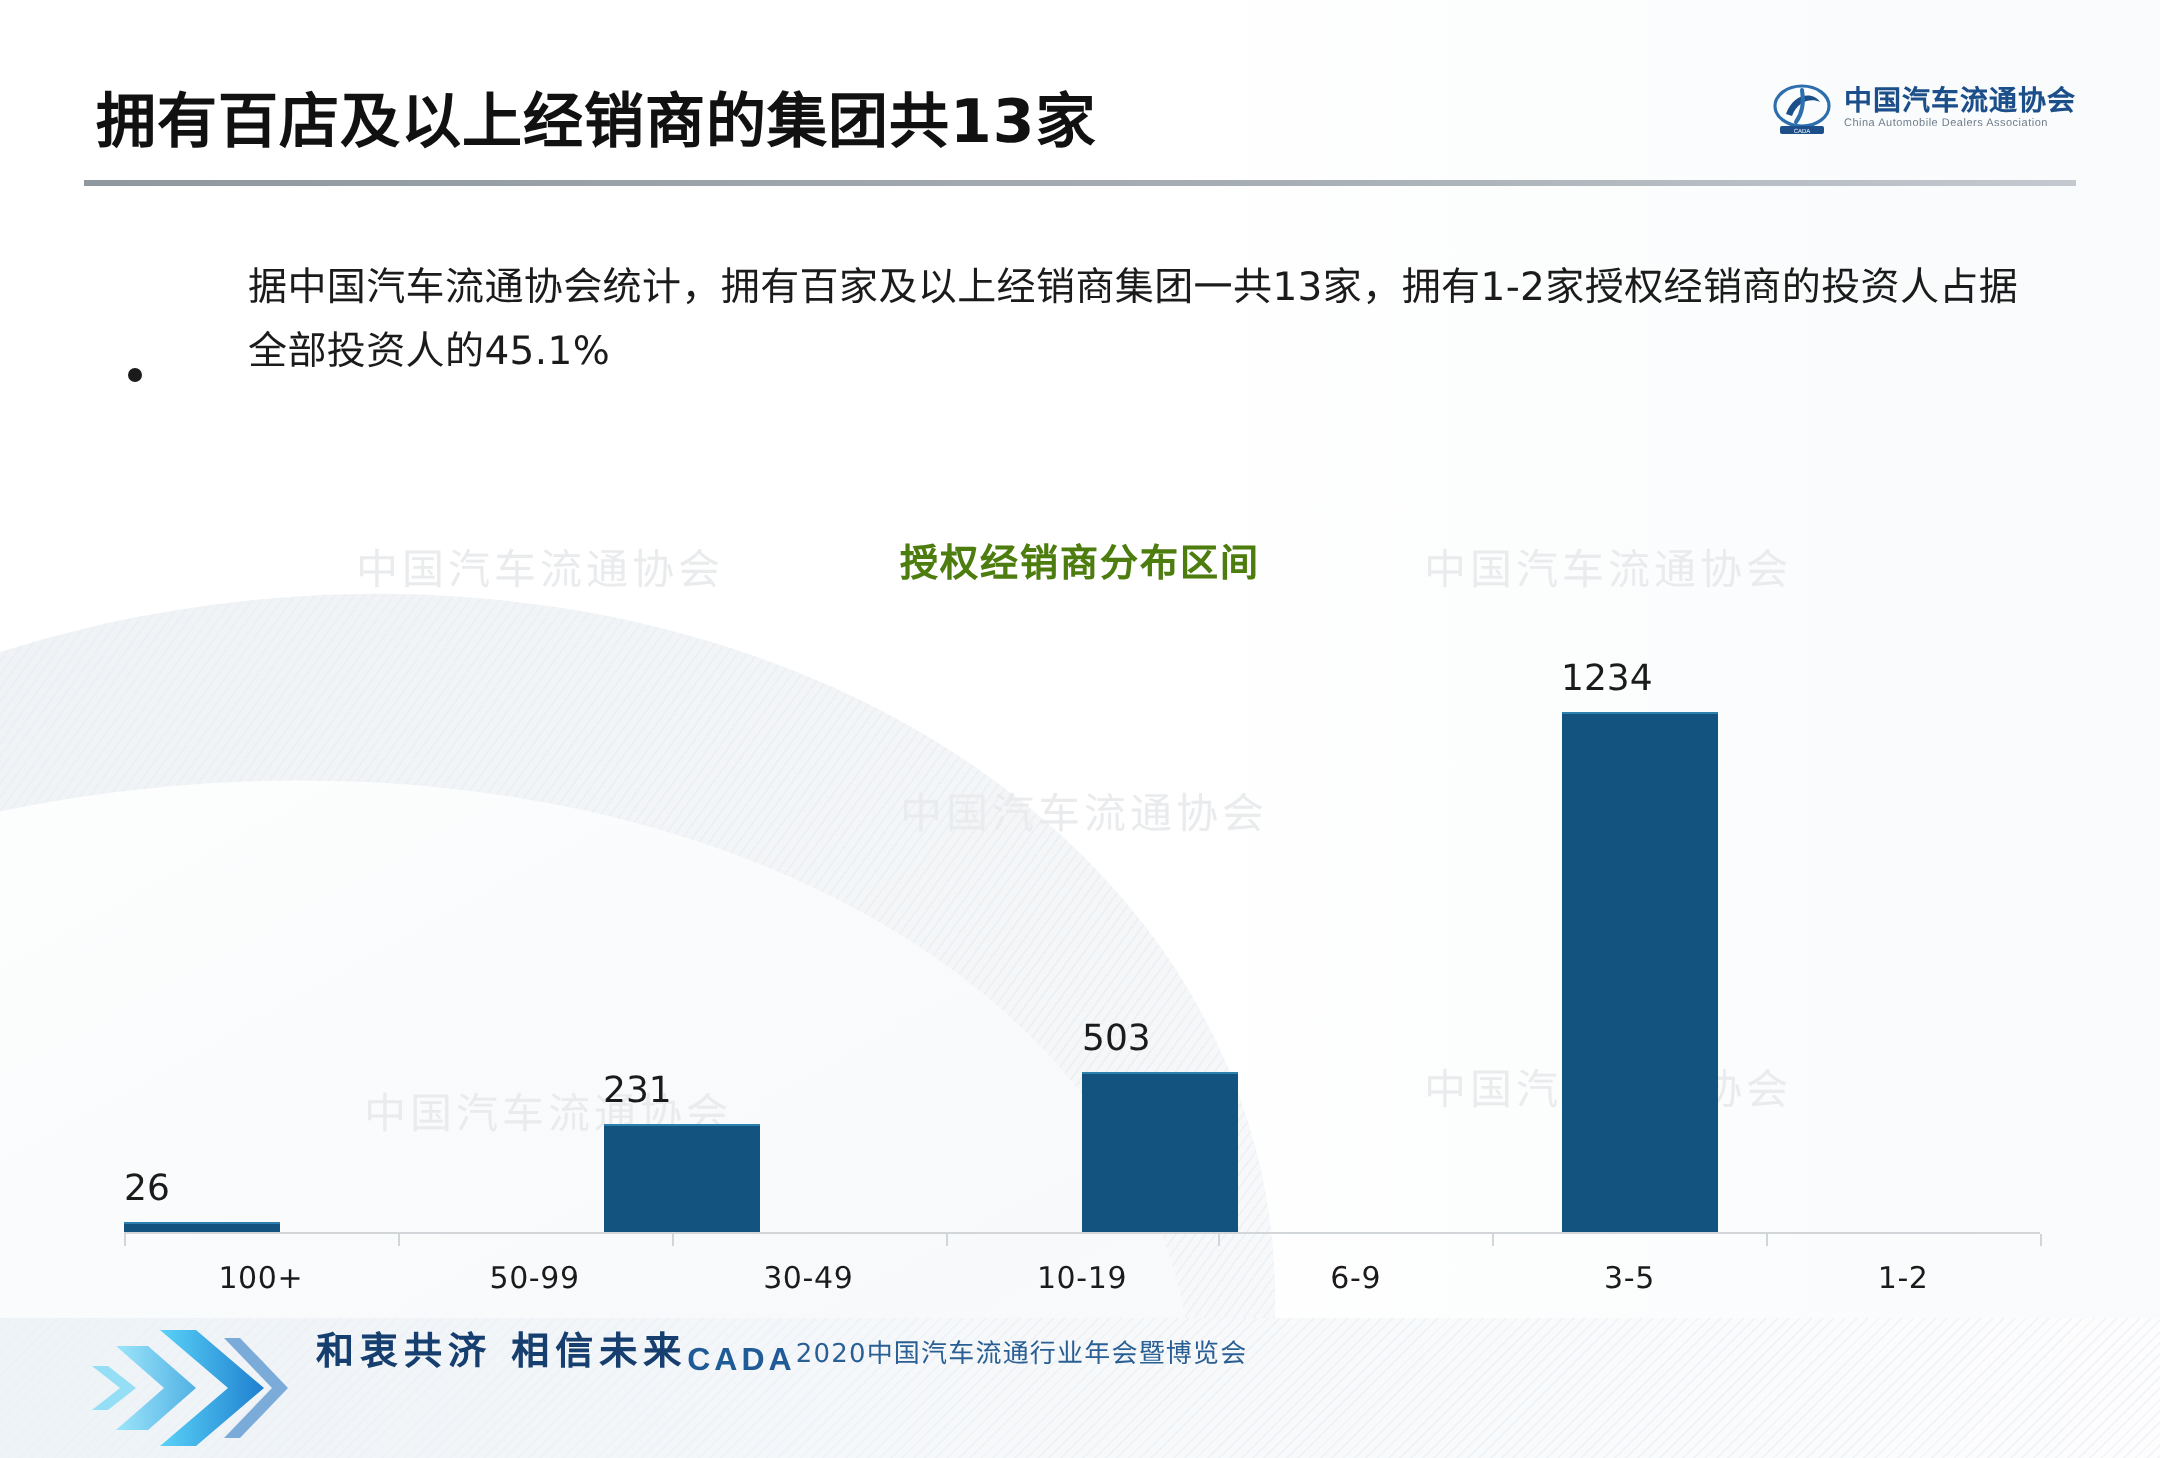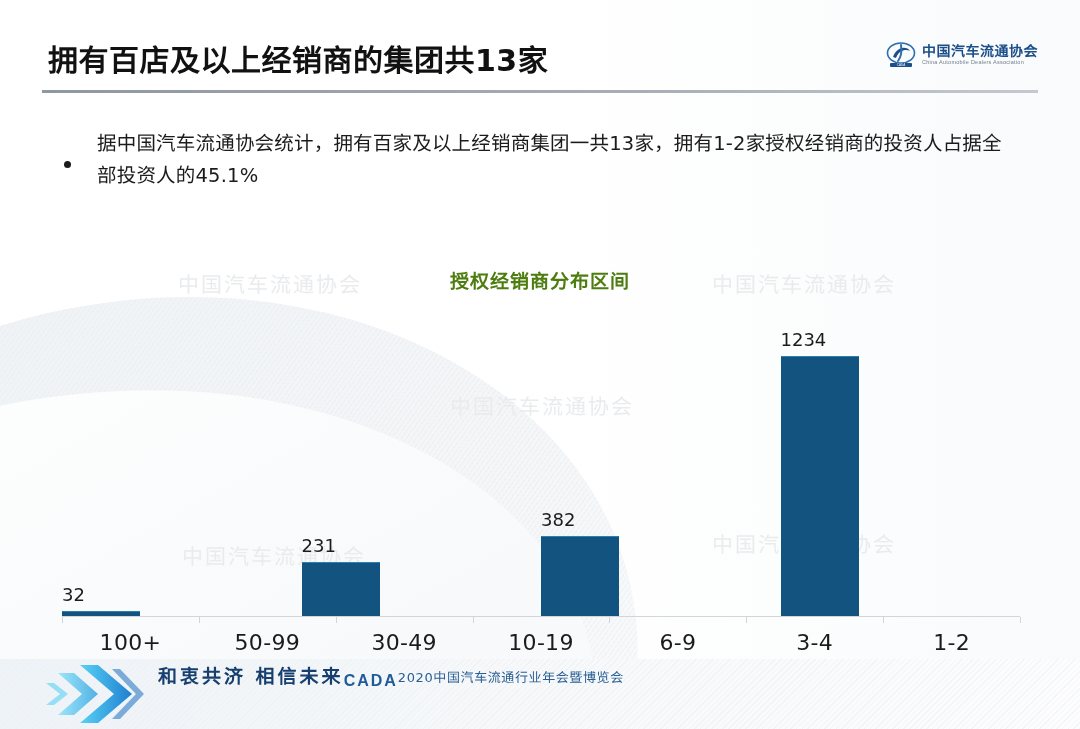--- a/index.html
+++ b/index.html
@@ -114,21 +114,21 @@
     margin-top: 2px;
   }
 
   
   .body-block {
     position: absolute;
     left: 64px;
     top: 128px;
     width: 946px;
   }
-  .bullet-row { display: flex; align-items: center; }
+  .bullet-row { display: flex; align-items: flex-end; gap: 27px; }
   .bullet-dot {
     width: 7px; height: 7px;
     border-radius: 50%;
     background: #1b1b1b;
     margin-top: 10px;
     margin-right: 26px;
     flex: 0 0 auto;
   }
   .bullet-text {
     font-size: 19.5px;
@@ -232,21 +232,21 @@
   .xlabels {
     position: absolute;
     left: 62px;
     top: 380px;
     width: 958px;
     display: flex;
   }
   .xlabel {
     flex: 1 1 0;
     text-align: center;
-    font-size: 22px;
+    font-size: 15px;
     color: #1b1b1b;
     letter-spacing: 0.3px;
     font-family: "DejaVu Sans", "Liberation Sans", sans-serif;
   }
 
   
   .footer {
     position: absolute;
     left: 0;
     bottom: 0;
@@ -337,29 +337,29 @@
   <div class="wm wm-3">中国汽车流通协会</div>
   <div class="wm wm-4">中国汽车流通协会</div>
   <div class="wm wm-5">中国汽车流通协会</div>
 
   <div class="chart">
     <div class="chart-title">授权经销商分布区间</div>
 
     <div class="plot">
       <div class="bars" id="bars-container">
           <div class="bar-slot">
-            <div class="bar-value">32</div>
+            <div class="bar-value">26</div>
             <div class="bar" style="height: 6px; background: rgb(18, 83, 127);"></div>
           </div>
           <div class="bar-slot">
             <div class="bar-value">231</div>
             <div class="bar" style="height: 55px; background: rgb(18, 83, 127);"></div>
           </div>
           <div class="bar-slot">
-            <div class="bar-value">382</div>
+            <div class="bar-value">503</div>
             <div class="bar" style="height: 81px; background: rgb(18, 83, 127);"></div>
           </div>
           <div class="bar-slot">
             <div class="bar-value">1234</div>
             <div class="bar" style="height: 261px; background: rgb(18, 83, 127);"></div>
           </div>
         </div>
       <div class="axis-line"></div>
       <div id="ticks-container">
           <div class="tick" style="left: 0%;"></div>
@@ -372,21 +372,21 @@
           <div class="tick" style="left: 100%;"></div>
         </div>
     </div>
 
     <div class="xlabels" id="xlabels-container">
         <div class="xlabel">100+</div>
         <div class="xlabel">50-99</div>
         <div class="xlabel">30-49</div>
         <div class="xlabel">10-19</div>
         <div class="xlabel">6-9</div>
-        <div class="xlabel">3-4</div>
+        <div class="xlabel">3-5</div>
         <div class="xlabel">1-2</div>
       </div>
   </div>
 
   <div class="footer">
     <span class="footer-arrows">
       <svg width="130" height="62" viewBox="0 0 130 62">
         <defs>
           <linearGradient id="ag1" x1="0" y1="0" x2="1" y2="0">
             <stop offset="0%" stop-color="#59d2f7"></stop>

